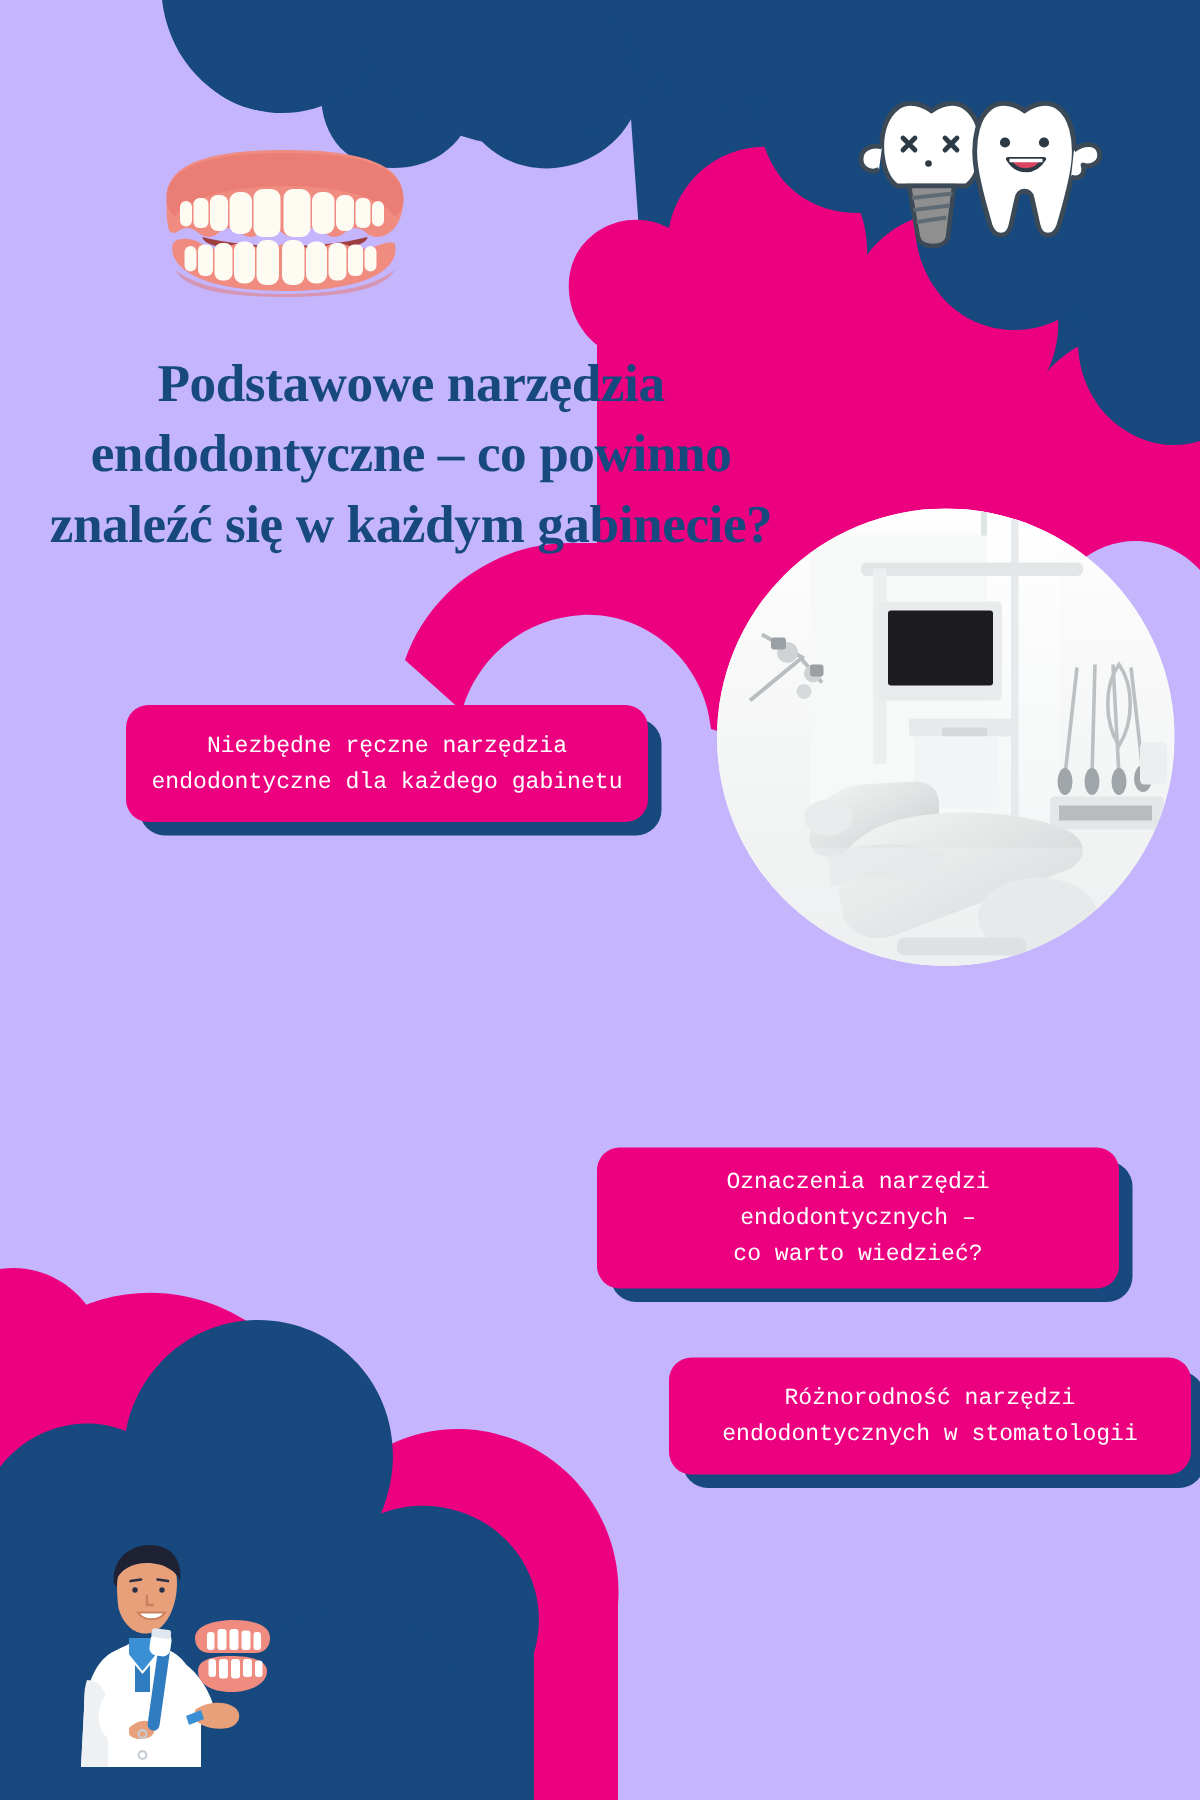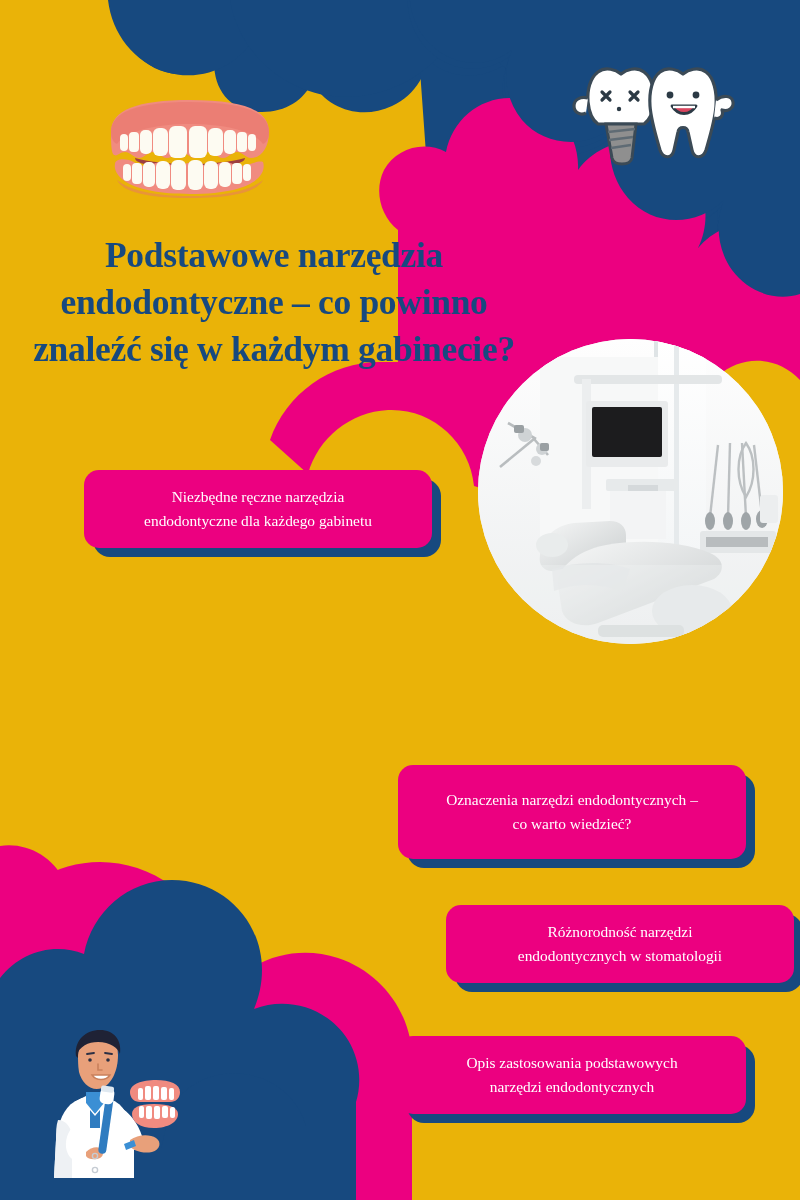--- a/index.html
+++ b/index.html
@@ -9,21 +9,21 @@
     background: #ffffff;
   }
   body {
     font-family: "Liberation Sans", sans-serif;
   }
   #poster {
     position: relative;
     width: 800px;
     height: 1200px;
     overflow: hidden;
-    background: #eab308;
+    background: #c4b5fd;
   }
 
   
   .bg-layer {
     position: absolute;
     left: 0;
     top: 0;
     width: 800px;
     height: 1200px;
     pointer-events: none;
@@ -79,21 +79,21 @@
     background: #ec0080;
     border-radius: 15px;
     display: flex;
     align-items: center;
     justify-content: center;
     box-sizing: border-box;
     padding: 4px 14px;
   }
   .pill .pill-label {
     color: #ffffff;
-    font-family: Liberation Serif, serif;
+    font-family: Liberation Mono, monospace;
     font-size: 15.4px;
     line-height: 24px;
     font-weight: 400;
     text-align: center;
     white-space: pre-line;
   }
 
   
   .illus { position: absolute; }
   .illus svg { display: block; }
@@ -597,27 +597,20 @@
   </div>
 
   <div class="pill" style="left:398px; top:905px; width:348px; height:78px;margin-left:48px;">
     <div class="pill-shadow"></div>
     <div class="pill-face">
       <span class="pill-label">Różnorodność narzędzi
 endodontycznych w stomatologii</span>
     </div>
   </div>
 
-  <div class="pill" style="left:398px; top:1036px; width:348px; height:78px;">
-    <div class="pill-shadow"></div>
-    <div class="pill-face">
-      <span class="pill-label">Opis zastosowania podstawowych
-narzędzi endodontycznych</span>
-    </div>
-  </div>
 
   <div class="illus" style="left:38px; top:1028px; width:160px; height:152px;">
     <svg viewBox="0 0 160 152" width="160" height="152" xmlns="http://www.w3.org/2000/svg">
 
       <path d="M36,74 C26,80 20,94 18,112 L16,150 L96,150 L96,112
                C94,94 88,80 78,74 L66,68 L48,68 Z" fill="#ffffff"></path>
       <path d="M18,112 L16,150 L34,150 L34,110 C34,100 28,92 20,92 C18,98 18,104 18,112 Z" fill="#eef1f4"></path>
 
       <path d="M48,64 L66,64 L66,78 L57,86 L48,78 Z" fill="#3b8fd4"></path>
       <path d="M44,70 L57,86 L70,70 L78,74 L66,100 L48,100 L36,74 Z" fill="#ffffff"></path>

